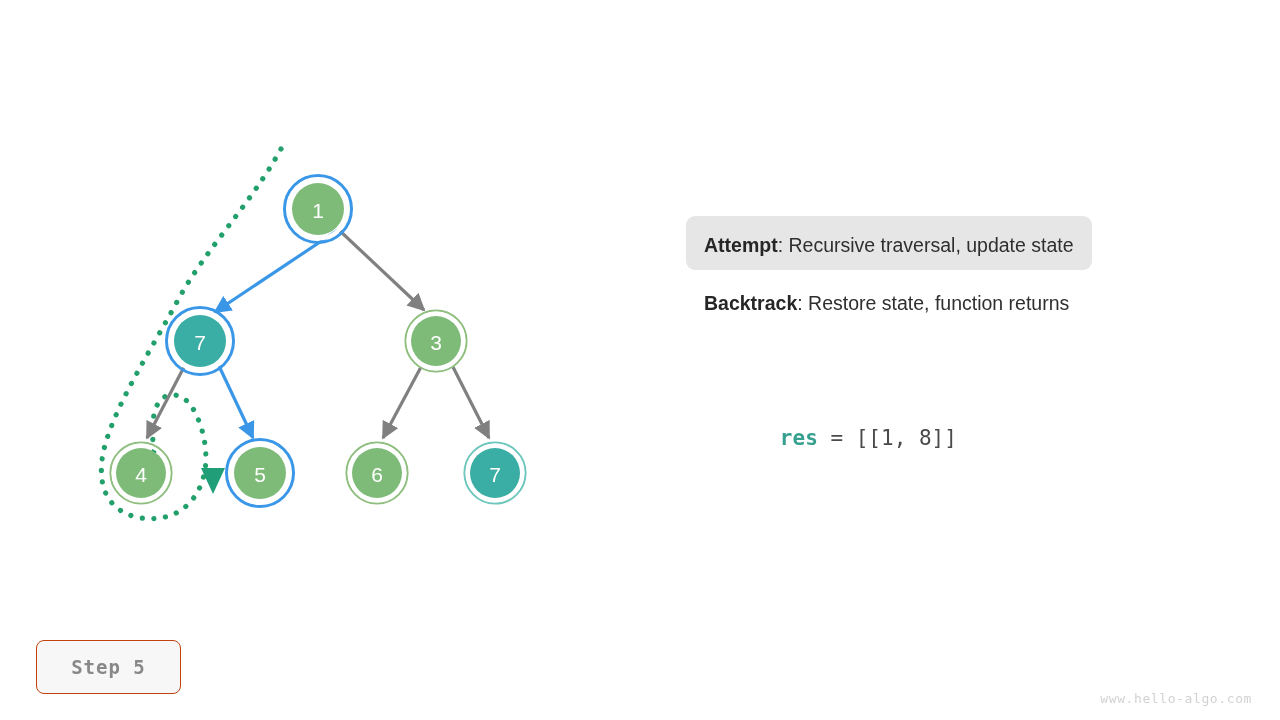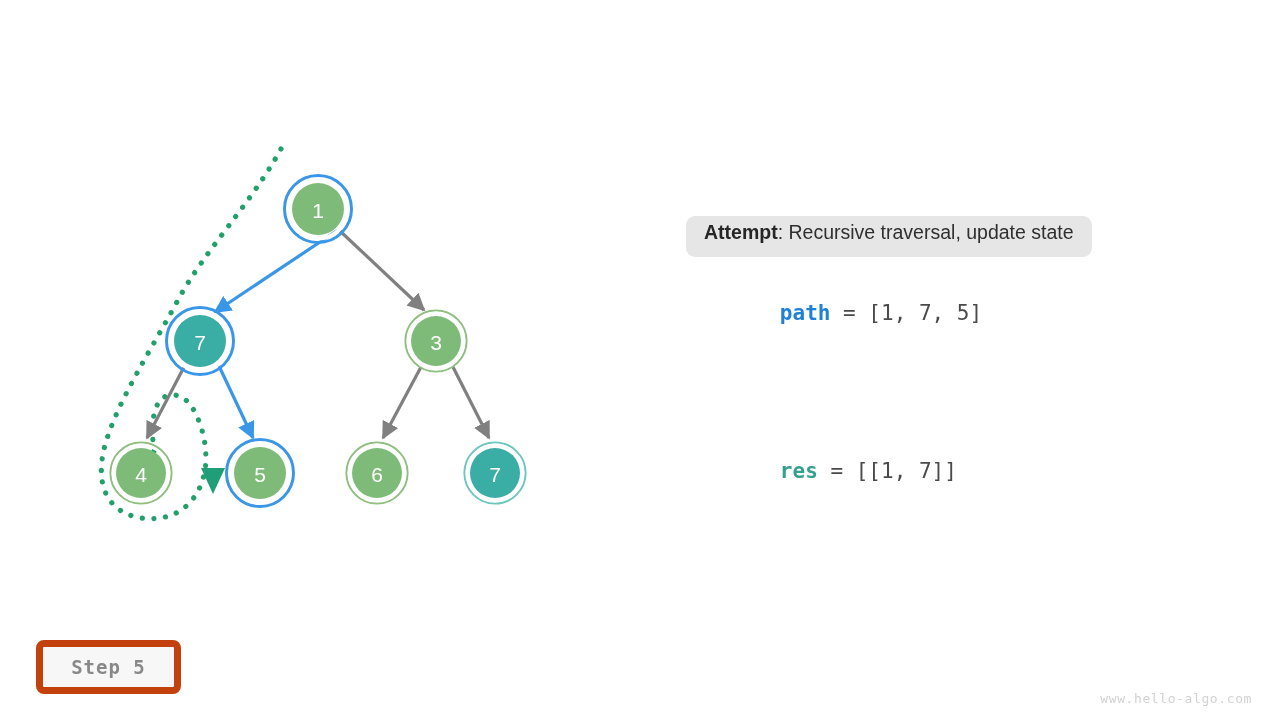--- a/index.html
+++ b/index.html
@@ -45,21 +45,21 @@
   }
   .info-line {
     font-size: 19.5px;
     color: #2f2f2f;
     line-height: 1.25;
     white-space: nowrap;
   }
   .info-line.boxed {
     background: #e6e6e6;
     border-radius: 9px;
-    padding: 4px 18px 13px 18px;
+    padding: 17px 18px 13px 18px;
     display: inline-block;
     margin: 0;
   }
   .info-line.plain {
     padding: 0 18px;
     margin-top: 21px;
   }
   .info-line b { font-weight: bold; color: #262626; }
 
   .code-line {
@@ -76,21 +76,21 @@
   .code-rest { color: #4a4a4a; }
 
   
   #step-badge {
     position: absolute;
     left: 36px;
     top: 640px;
     width: 145px;
     height: 54px;
     background: #f7f7f7;
-    border: 7px solid #c2410c;
+    border: 1px solid #c2410c;
     border-radius: 8px;
     display: flex;
     align-items: center;
     justify-content: center;
     font-family: "DejaVu Sans Mono", monospace;
     font-size: 19px;
     font-weight: bold;
     color: #888888;
     letter-spacing: 1px;
   }
@@ -193,27 +193,27 @@
       <text class="node-label" x="495" y="474">7</text>
     </g>
   </svg>
 
   <div id="info-panel">
 
     <div class="info-line boxed">
       <b>Attempt</b><span>: Recursive traversal, update state</span>
     </div>
 
-
-    <div class="code-line" id="path-row">
-      <span class="kw-path">path</span><span class="code-rest"> = [1, 7, 5]</span>
+    <div class="info-line plain">
+      <b>Backtrack</b><span>: Restore state, function returns</span>
     </div>
 
+
     <div class="code-line" id="res-row">
-      <span class="kw-res">res</span><span class="code-rest"> = [[1, 7]]</span>
+      <span class="kw-res">res</span><span class="code-rest"> = [[1, 8]]</span>
     </div>
 
   </div>
 
   <div id="step-badge">
     <span>Step 5</span>
   </div>
 
   <div id="watermark">
     <span>www.hello-algo.com</span>

